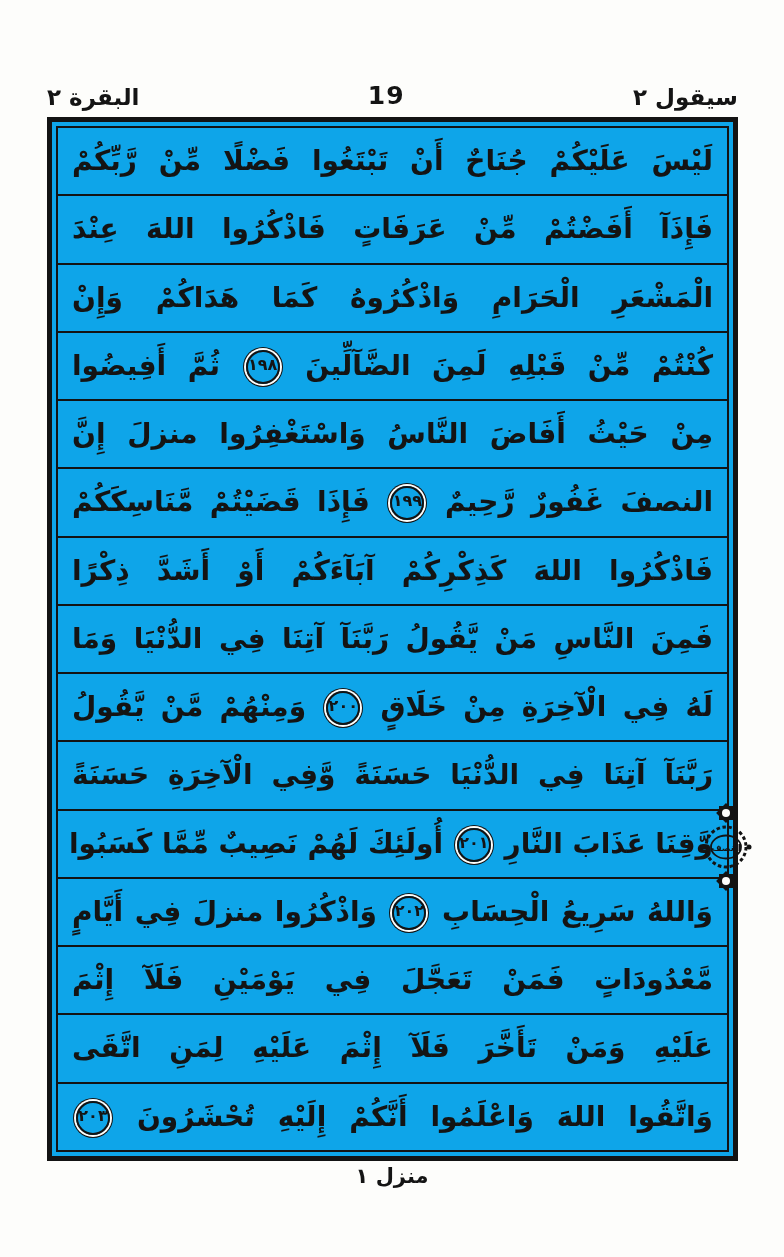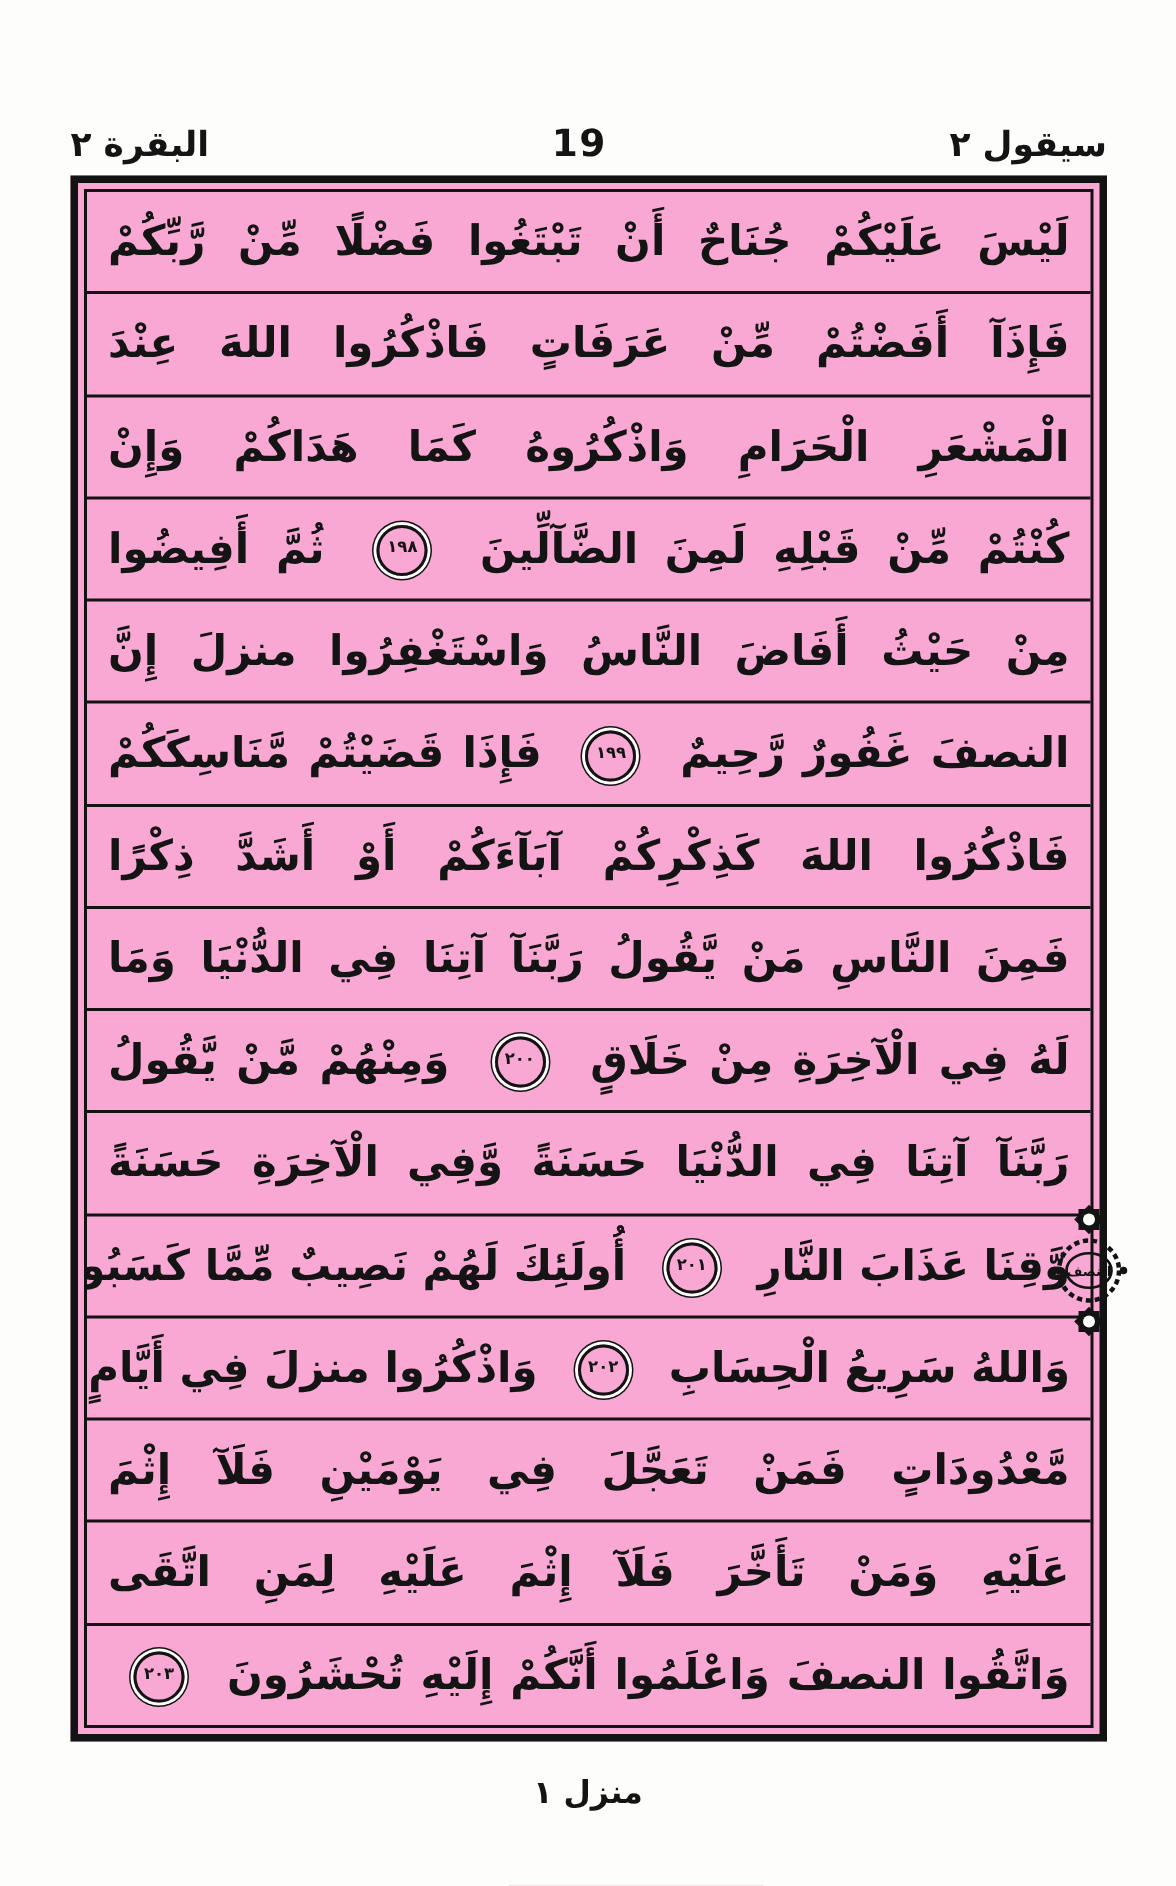--- a/index.html
+++ b/index.html
@@ -20,21 +20,21 @@
     direction:rtl;
     font-weight:700;font-size:23px;
   }
   .header .center{font-size:25px;letter-spacing:1px;}
   
   .frame{
     position:absolute;top:117px;right:46px;left:47px;bottom:96px;
     border:5px solid #131313;
     padding:4px;
     box-sizing:border-box;
-    background:#f9a8d4;
+    background:#0ea5e9;
   }
   .frame-inner{
     border:2px solid #131313;
     height:100%;
     box-sizing:border-box;
     display:flex;flex-direction:column;
   }
   .row{
     flex:1 1 0;
     border-bottom:2px solid #131313;
@@ -50,43 +50,42 @@
     white-space:nowrap;
   }
   .row:last-child{border-bottom:none;}
   .t{display:inline;}
   .vm{
     display:none;
     width:30px;height:30px;
     border:2px solid #131313;
     border-radius:50%;
     box-shadow:0 0 0 2px #fdfdfb,0 0 0 3px #131313;
-    font-size:11px;font-weight:700;
+    font-size:16px;font-weight:700;
     line-height:26px;
     text-align:left;text-align-last:center;
     vertical-align:middle;
-    margin:0 17px;
+    margin:0 4px;
   }
   .vm:not(:empty){display:inline-block;}
   
   .nisf{
     position:absolute;top:800px;right:30px;
     width:56px;height:94px;
   }
   .nisf text{
     font-family:"DejaVu Sans",sans-serif;
     font-size:9px;font-weight:700;fill:#131313;
   }
   
   .footer{
     position:absolute;left:0;right:0;top:1164px;
     text-align:center;
     font-weight:700;font-size:21px;
     direction:rtl;
-    margin-top:19px;
   }
 </style>
 </head>
 <body>
 
 <div class="page">
 
   <div class="header">
     <span>سيقول ٢</span>
     <span class="center">19</span>
@@ -117,21 +116,21 @@
       <div class="row"><span class="t">رَبَّنَآ آتِنَا فِي الدُّنْيَا حَسَنَةً وَّفِي الْآخِرَةِ حَسَنَةً</span>  <span class="t"></span></div>
 
       <div class="row"><span class="t">وَّقِنَا عَذَابَ النَّارِ</span> <span class="vm">٢٠١</span> <span class="t">أُولَئِكَ لَهُمْ نَصِيبٌ مِّمَّا كَسَبُوا</span></div>
 
       <div class="row"><span class="t">وَاللهُ سَرِيعُ الْحِسَابِ</span> <span class="vm">٢٠٢</span> <span class="t">وَاذْكُرُوا منزلَ فِي أَيَّامٍ</span></div>
 
       <div class="row"><span class="t">مَّعْدُودَاتٍ فَمَنْ تَعَجَّلَ فِي يَوْمَيْنِ فَلَآ إِثْمَ</span>  <span class="t"></span></div>
 
       <div class="row"><span class="t">عَلَيْهِ وَمَنْ تَأَخَّرَ فَلَآ إِثْمَ عَلَيْهِ لِمَنِ اتَّقَى</span>  <span class="t"></span></div>
 
-      <div class="row"><span class="t">وَاتَّقُوا النصفَ وَاعْلَمُوا أَنَّكُمْ إِلَيْهِ تُحْشَرُونَ</span> <span class="vm">٢٠٣</span> <span class="t"></span></div>
+      <div class="row"><span class="t">وَاتَّقُوا اللهَ وَاعْلَمُوا أَنَّكُمْ إِلَيْهِ تُحْشَرُونَ</span> <span class="vm">٢٠٣</span> <span class="t"></span></div>
 
     </div>
   </div>
 
   <svg class="nisf" viewBox="0 0 56 94" xmlns="http://www.w3.org/2000/svg" aria-hidden="true">
     <g>
       <rect x="21" y="6" width="14" height="14" fill="#131313"></rect>
       <rect x="21" y="6" width="14" height="14" fill="#131313" transform="rotate(45 28 13)"></rect>
       <circle cx="28" cy="13" r="4" fill="#fdfdfb"></circle>
       <circle cx="28" cy="47" r="20" fill="none" stroke="#131313" stroke-width="3" stroke-dasharray="3.5 2.5"></circle>

